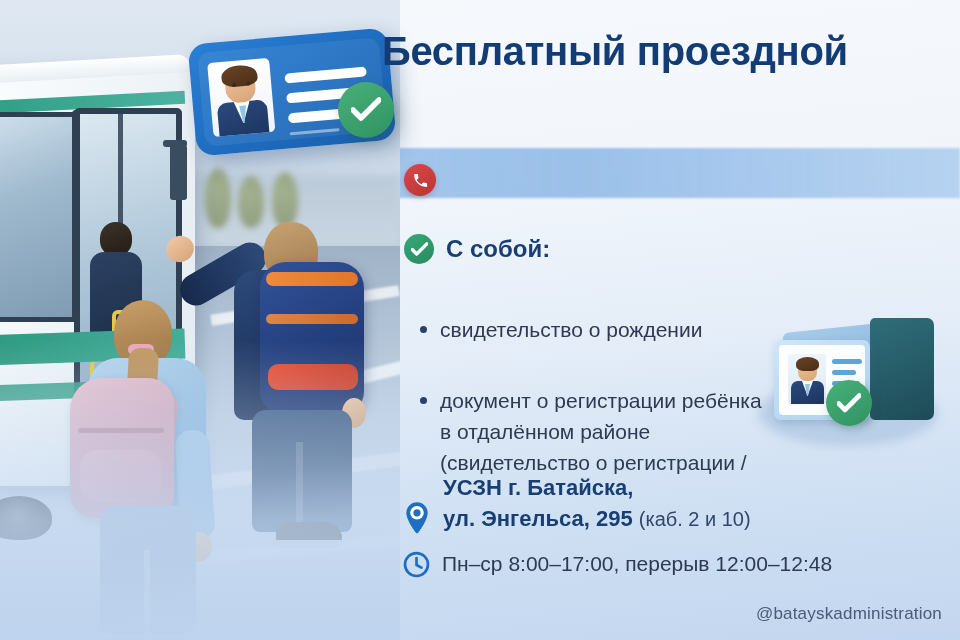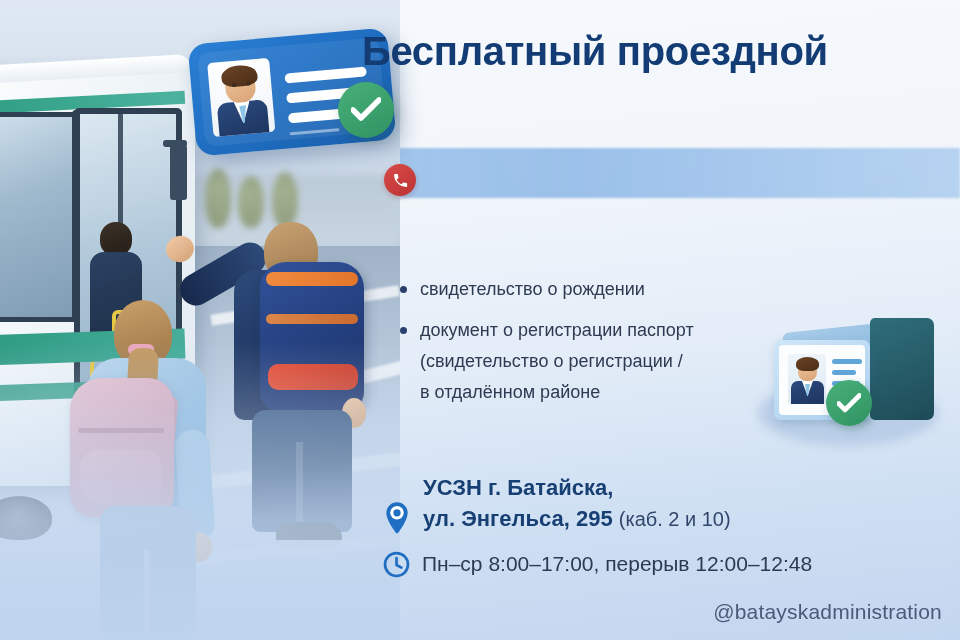--- a/index.html
+++ b/index.html
@@ -185,54 +185,54 @@
       background:radial-gradient(circle at 50% 45%,#f0cd77 0%,#d9ad4c 55%,#b98d32 100%);
       clip-path:polygon(50% 0%,66% 14%,84% 8%,78% 28%,96% 38%,78% 48%,88% 66%,64% 62%,50% 100%,36% 62%,12% 66%,22% 48%,4% 38%,22% 28%,16% 8%,34% 14%);}
   .pass-bar{position:absolute;left:14px;top:80px;width:48px;height:11px;border:1.5px solid #e0bc66;border-radius:2px;}
   .pass-bar i{position:absolute;left:3px;top:3px;width:42px;height:1.6px;background:#e0bc66;display:block;}
   .pass-bar i:nth-child(2){top:6px;}
   .docs-check{position:absolute;left:74px;top:62px;width:46px;height:46px;border-radius:50%;
       background:linear-gradient(150deg,#49b07a,#2f9361);box-shadow:2px 3px 9px rgba(30,80,60,.28);}
   .docs-check svg{position:absolute;left:11px;top:13px;}
 
   
-  .content{position:absolute;left:362px;top:26px;width:566px;}
+  .content{position:absolute;left:382px;top:26px;width:566px;}
   .title{color:#123c73;font-weight:bold;letter-spacing:-.3px;}
   .title-1{font-size:40px;line-height:50px;}
   .title-2{font-size:34px;line-height:46px;margin-top:2px;}
 
   .row{display:flex;align-items:flex-start;}
   .ico{flex:0 0 auto;display:flex;align-items:center;justify-content:center;}
 
   .phone-row{position:absolute;left:22px;top:138px;align-items:center;}
   .phone-ico{width:32px;height:32px;border-radius:50%;
       background:linear-gradient(150deg,#d84a4a,#bc3232);margin-right:13px;
       box-shadow:0 2px 5px rgba(120,40,40,.25);}
   .phone-txt{font-size:26px;color:#24324a;letter-spacing:.2px;}
 
   .sobo-row{position:absolute;left:22px;top:208px;align-items:center;}
   .check-ico{width:30px;height:30px;border-radius:50%;
       background:linear-gradient(150deg,#35a977,#2a8a60);margin-right:12px;}
   .sobo-txt{font-size:24px;font-weight:bold;color:#173f73;}
 
   .list{position:absolute;left:32px;top:248px;width:420px;}
-  .li{position:relative;padding-left:26px;font-size:18px;line-height:31px;color:#2d3a52;margin-bottom:10px;}
+  .li{position:relative;padding-left:26px;font-size:21px;line-height:31px;color:#2d3a52;margin-bottom:10px;margin-top:40px;}
   .li:before{content:"";position:absolute;left:6px;top:12px;width:7px;height:7px;border-radius:50%;background:#28406b;}
   .li span{display:block;}
 
   .addr-row{position:absolute;left:20px;top:446px;align-items:flex-end;}
   .pin-ico{width:30px;height:34px;margin-right:11px;margin-top:2px;}
   .addr-txt{font-size:22px;line-height:31px;color:#173f73;font-weight:bold;}
   .addr-txt .muted{font-weight:normal;color:#31466b;font-size:20px;}
 
   .time-row{position:absolute;left:20px;top:524px;align-items:center;}
   .clock-ico{width:28px;height:28px;margin-right:12px;}
   .time-txt{font-size:21px;color:#2d3a52;}
 
-  .handle{position:absolute;right:18px;bottom:16px;font-size:21px;color:#4a5a78;letter-spacing:.2px;text-align:center;}
+  .handle{position:absolute;right:18px;bottom:16px;font-size:17px;color:#4a5a78;letter-spacing:.2px;text-align:center;}
 </style>
 </head>
 <body>
 
 <div class="poster">
 
   <div class="bg"></div>
   <div class="band"></div>
 
   <div class="scene">
@@ -354,29 +354,37 @@
     <div class="title title-1">Бесплатный проездной</div>
 
     <div class="row phone-row">
       <div class="ico phone-ico">
         <svg width="17" height="17" viewBox="0 0 24 24" aria-hidden="true">
           <path d="M6.6 10.8c1.4 2.8 3.8 5.2 6.6 6.6l2.2-2.2c.3-.3.7-.4 1.1-.3 1.2.4 2.5.6 3.8.6.6 0 1 .4 1 1V20c0 .6-.4 1-1 1C10.7 21 3 13.3 3 3.9c0-.6.4-1 1-1h3.5c.6 0 1 .4 1 1 0 1.3.2 2.6.6 3.8.1.4 0 .8-.3 1.1l-2.2 2z" fill="#ffffff"></path>
         </svg>
       </div>
     </div>
 
+    <div class="row sobo-row">
+      <div class="ico check-ico">
+        <svg width="17" height="15" viewBox="0 0 30 26" aria-hidden="true">
+          <path d="M2 13 L10 21 L28 3" fill="none" stroke="#ffffff" stroke-width="6" stroke-linecap="round" stroke-linejoin="round"></path>
+        </svg>
+      </div>
+      <div class="sobo-txt">С собой:</div>
+    </div>
 
     <div class="list">
       <div class="li">
         <span>свидетельство о рождении</span>
       </div>
       <div class="li">
-        <span>документ о регистрации паспорт</span>
+        <span>документ о регистрации ребёнка</span>
+        <span>в отдалённом районе</span>
         <span>(свидетельство о регистрации /</span>
-        <span>в отдалённом районе</span>
       </div>
     </div>
 
     <div class="row addr-row">
       <div class="ico pin-ico">
         <svg width="28" height="34" viewBox="0 0 24 30" aria-hidden="true">
           <path d="M12 1C6.8 1 2.6 5.2 2.6 10.4c0 6.8 8 17.1 8.4 17.6.5.6 1.5.6 2 0 .4-.5 8.4-10.8 8.4-17.6C21.4 5.2 17.2 1 12 1z" fill="#1f6ec2"></path>
           <circle cx="12" cy="10.4" r="6" fill="#ffffff"></circle>
           <circle cx="12" cy="10.4" r="3.2" fill="#1f6ec2"></circle>
         </svg>

